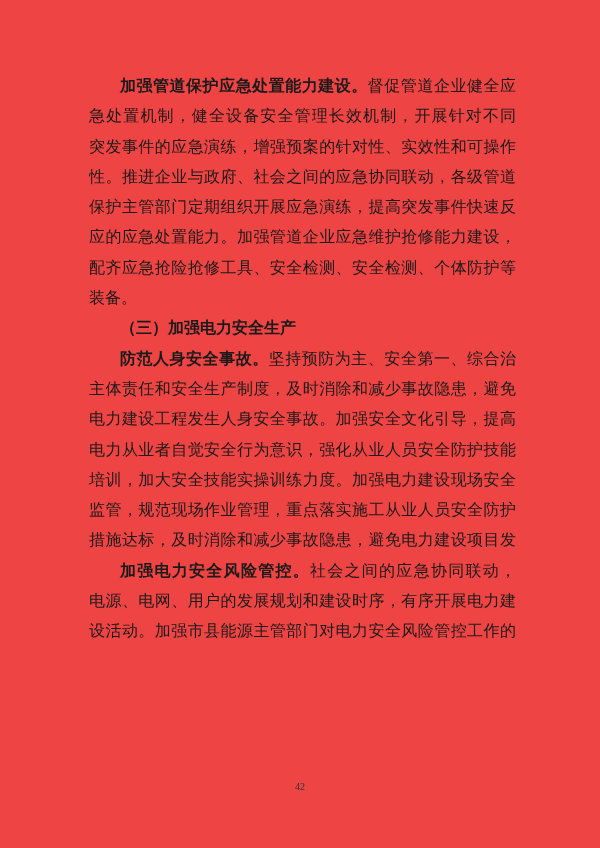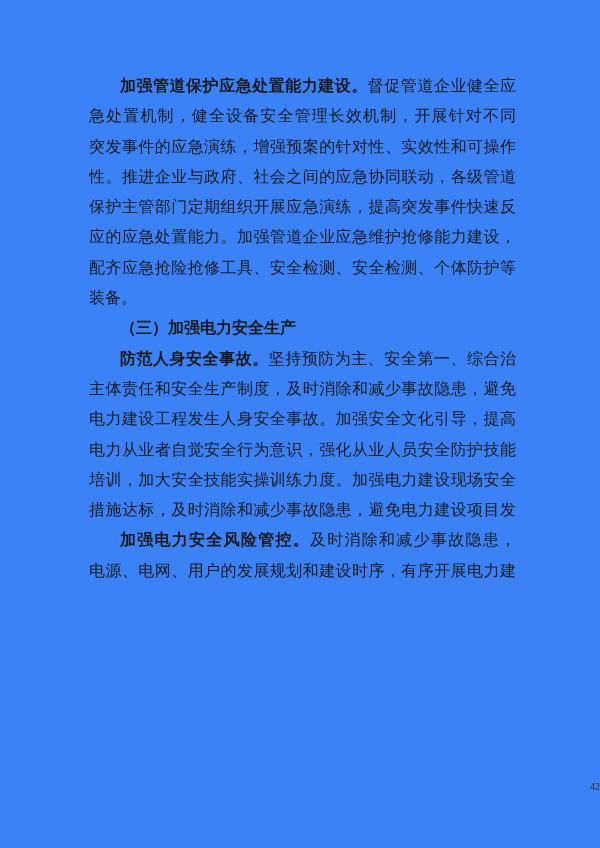--- a/index.html
+++ b/index.html
@@ -11,21 +11,21 @@
     height: 848px;
     background: #ffffff;
     color: #1a1a1a;
     font-family: "Liberation Serif", "DejaVu Serif", serif;
     position: relative;
     overflow: hidden;
   }
   .doc-page {
     position: absolute;
     inset: 0;
-    background: #3b82f6;
+    background: #ef4444;
   }
   .text-block {
     position: absolute;
     left: 89px;
     top: 71px;
     width: 427px;
   }
   .line {
     font-size: 16px;
     line-height: 30.3px;
@@ -48,21 +48,21 @@
     font-weight: 700;
   }
   .line.heading {
     font-weight: 700;
   }
   .page-footer {
     position: absolute;
     left: 0;
     top: 780px;
     width: 600px;
-    text-align: right;
+    text-align: center;
     font-size: 10px;
     line-height: 14px;
     color: #333333;
     font-family: "Liberation Serif", "DejaVu Serif", serif;
   }
 </style>
 </head>
 <body>
 
 <main class="doc-page">
@@ -74,20 +74,22 @@
       <div class="line fill"><span>保护主管部门定期组织开展应急演练，提高突发事件快速反</span></div>
       <div class="line fill"><span>应的应急处置能力。加强管道企业应急维护抢修能力建设，</span></div>
       <div class="line fill"><span>配齐应急抢险抢修工具、安全检测、安全检测、个体防护等</span></div>
       <div class="line"><span>装备。</span></div>
       <div class="line indent heading"><span class="b">（三）加强电力安全生产</span></div>
       <div class="line fill indent"><span class="b">防范人身安全事故。</span><span>坚持预防为主、安全第一、综合治</span></div>
       <div class="line fill"><span>主体责任和安全生产制度，及时消除和减少事故隐患，避免</span></div>
       <div class="line fill"><span>电力建设工程发生人身安全事故。加强安全文化引导，提高</span></div>
       <div class="line fill"><span>电力从业者自觉安全行为意识，强化从业人员安全防护技能</span></div>
       <div class="line fill"><span>培训，加大安全技能实操训练力度。加强电力建设现场安全</span></div>
+      <div class="line fill"><span>监管，规范现场作业管理，重点落实施工从业人员安全防护</span></div>
       <div class="line fill"><span>措施达标，及时消除和减少事故隐患，避免电力建设项目发</span></div>
-      <div class="line fill indent"><span class="b">加强电力安全风险管控。</span><span>及时消除和减少事故隐患，</span></div>
+      <div class="line fill indent"><span class="b">加强电力安全风险管控。</span><span>社会之间的应急协同联动，</span></div>
       <div class="line fill"><span>电源、电网、用户的发展规划和建设时序，有序开展电力建</span></div>
+      <div class="line fill"><span>设活动。加强市县能源主管部门对电力安全风险管控工作的</span></div>
     </section>
   <footer class="page-footer">
     <span>42</span>
   </footer>
 </main>
 
 </body></html>

